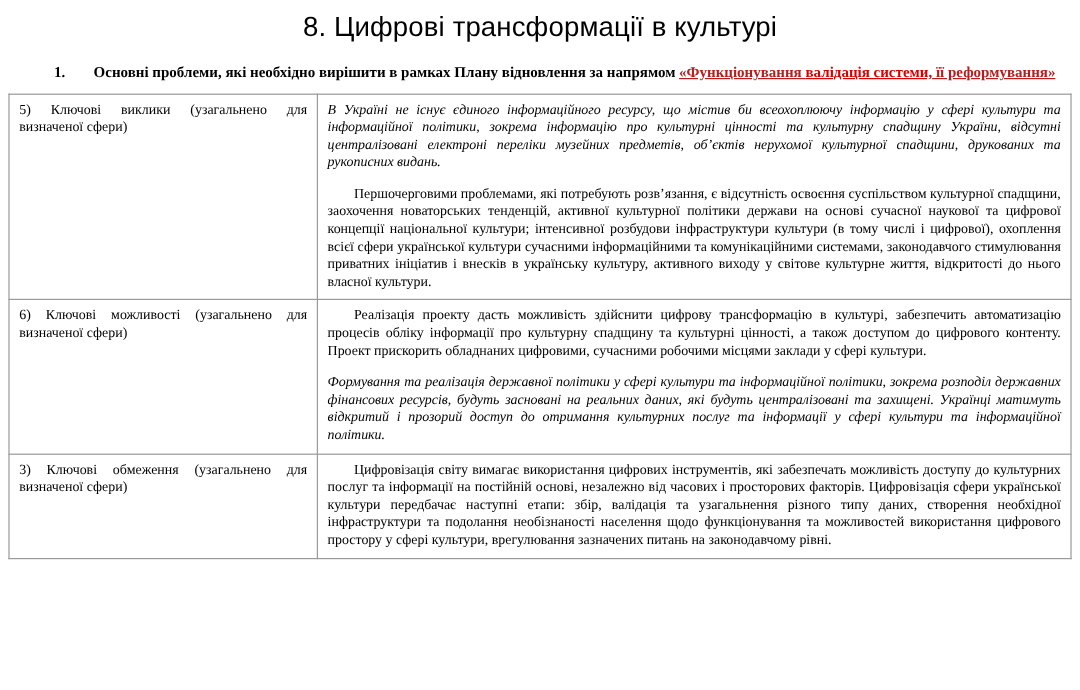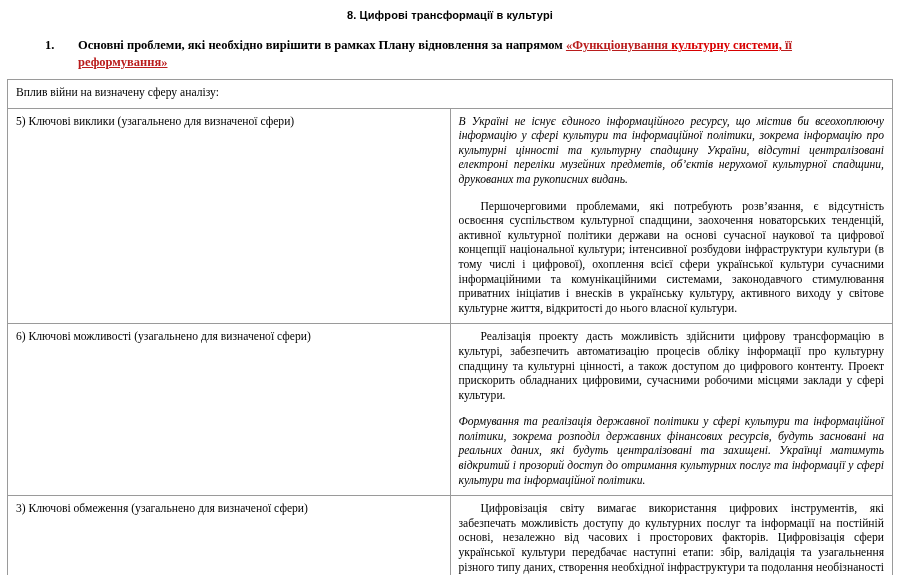--- a/index.html
+++ b/index.html
@@ -12,22 +12,22 @@
     height: 575px;
     overflow: hidden;
     font-family: "Liberation Serif", "DejaVu Serif", serif;
     color: #000000;
     position: relative;
   }
 
   
   .page-title {
     font-family: "Liberation Sans", "DejaVu Sans", sans-serif;
-    font-size: 11px;
-    font-weight: bold;
+    font-size: 23px;
+    font-weight: normal;
     text-align: center;
     margin: 9px 0 0 0;
     padding: 0;
     letter-spacing: 0.1px;
     color: #000;
   }
 
   
   .clause {
     display: flex;
@@ -103,30 +103,27 @@
   }
 </style>
 </head>
 <body>
 
 <h1 class="page-title">8. Цифрові трансформації в культурі</h1>
 
 <div class="clause">
   <div class="clause-num">1.</div>
   <div class="clause-text">
-    <span>Основні проблеми, які необхідно вирішити в рамках Плану відновлення за напрямом </span><span class="blue ul">«Функціонування </span><span class="red ul">культурну системи,</span><span class="blue ul"> її реформування»</span>
+    <span>Основні проблеми, які необхідно вирішити в рамках Плану відновлення за напрямом </span><span class="blue ul">«Функціонування </span><span class="red ul">валідація системи,</span><span class="blue ul"> її реформування»</span>
   </div>
 </div>
 
 <div class="tbl-wrap">
   <table class="doc-table">
     <tbody>
-      <tr>
-        <td class="head-cell" colspan="2">Вплив війни на визначену сферу аналізу:</td>
-      </tr>
 
       <tr>
         <td class="label-cell">5) Ключові виклики (узагальнено для визначеної сфери)</td>
         <td class="body-cell">
           <p class="noindent">В Україні не існує єдиного інформаційного ресурсу, що містив би всеохоплюючу інформацію у сфері культури та інформаційної політики, зокрема інформацію про культурні цінності та культурну спадщину України, відсутні централізовані електроні переліки музейних предметів, об’єктів нерухомої культурної спадщини, друкованих та рукописних видань.</p>
           <p>Першочерговими проблемами, які потребують розв’язання, є відсутність освоєння суспільством культурної спадщини, заохочення новаторських тенденцій, активної культурної політики держави на основі сучасної наукової та цифрової концепції національної культури; інтенсивної розбудови інфраструктури культури (в тому числі і цифрової), охоплення всієї сфери української культури сучасними інформаційними та комунікаційними системами, законодавчого стимулювання приватних ініціатив і внесків в українську культуру, активного виходу у світове культурне життя, відкритості до нього власної культури.</p>
         </td>
       </tr>
 
       <tr>

